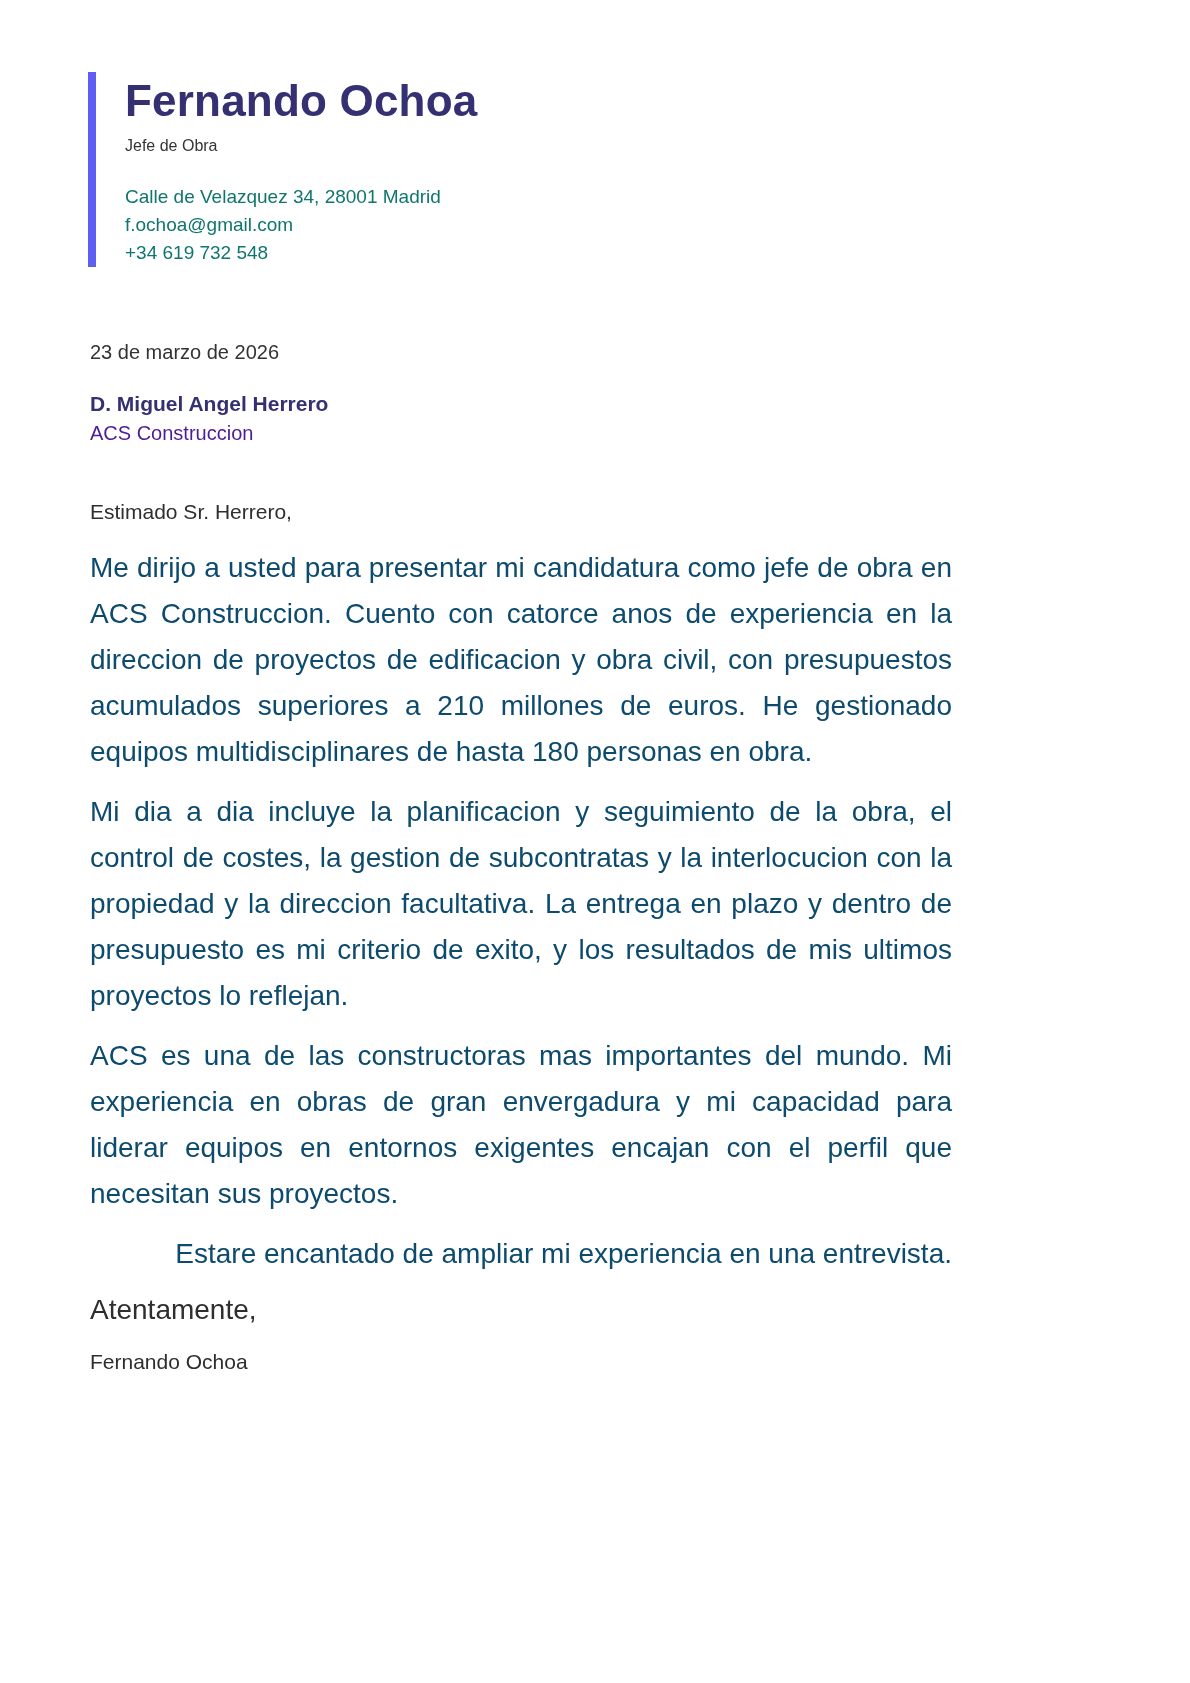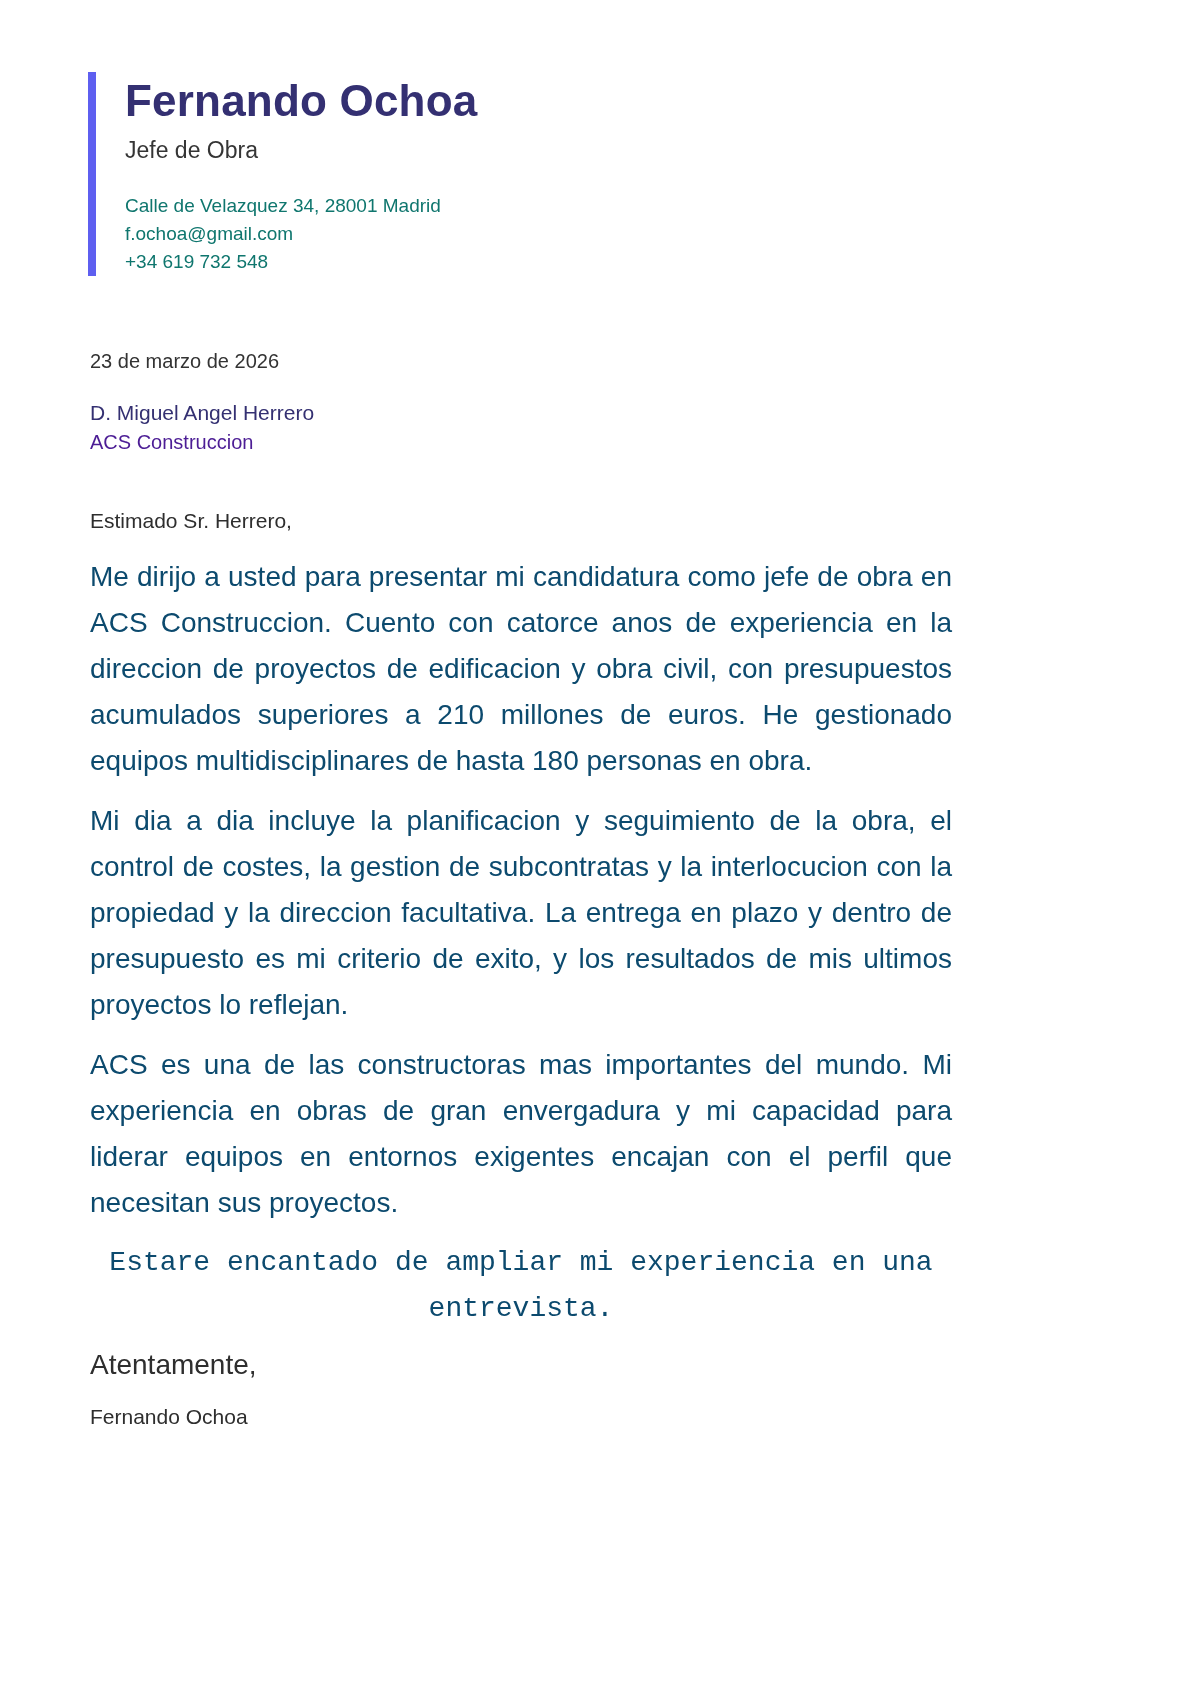--- a/index.html
+++ b/index.html
@@ -32,21 +32,21 @@
   }
   .applicant-name {
     font-size: 44px;
     font-weight: 700;
     letter-spacing: 0.2px;
     color: var(--heading, #343072);
     line-height: 1.15;
   }
   .job-title {
     margin-top: 10px;
-    font-size: 23px;
+    font-size: 16px;
     color: #353535;
   }
   .contact {
     margin-top: 28px;
     font-size: 19px;
     line-height: 28px;
     color: #0f766e;
   }
 
   
@@ -54,41 +54,41 @@
     margin: 0 68px 0 90px;
   }
   .date {
     margin-top: 74px;
     font-size: 20px;
     color: #333333;
   }
   .recipient { margin-top: 28px; }
   .recipient-name {
     font-size: 21px;
-    font-weight: 400;
+    font-weight: 700;
     color: var(--heading, #343072);
   }
   .recipient-company {
     margin-top: 6px;
     font-size: 20px;
     color: #4c1d95;
   }
   .salutation {
     margin-top: 48px;
     font-size: 21px;
     line-height: 38px;
   }
   .para {
     margin-top: 14px;
     font-size: 28px;
     line-height: 46px;
     text-align: justify;
     color: #0c4a6e;
   }
-  .para.last-left { text-align: center; font-family: Liberation Mono, monospace; }
+  .para.last-left { text-align: right; }
   .closing {
     margin-top: 14px;
     font-size: 28px;
     line-height: 38px;
   }
   .signature {
     margin-top: 14px;
     font-size: 21px;
     line-height: 38px;
   }

